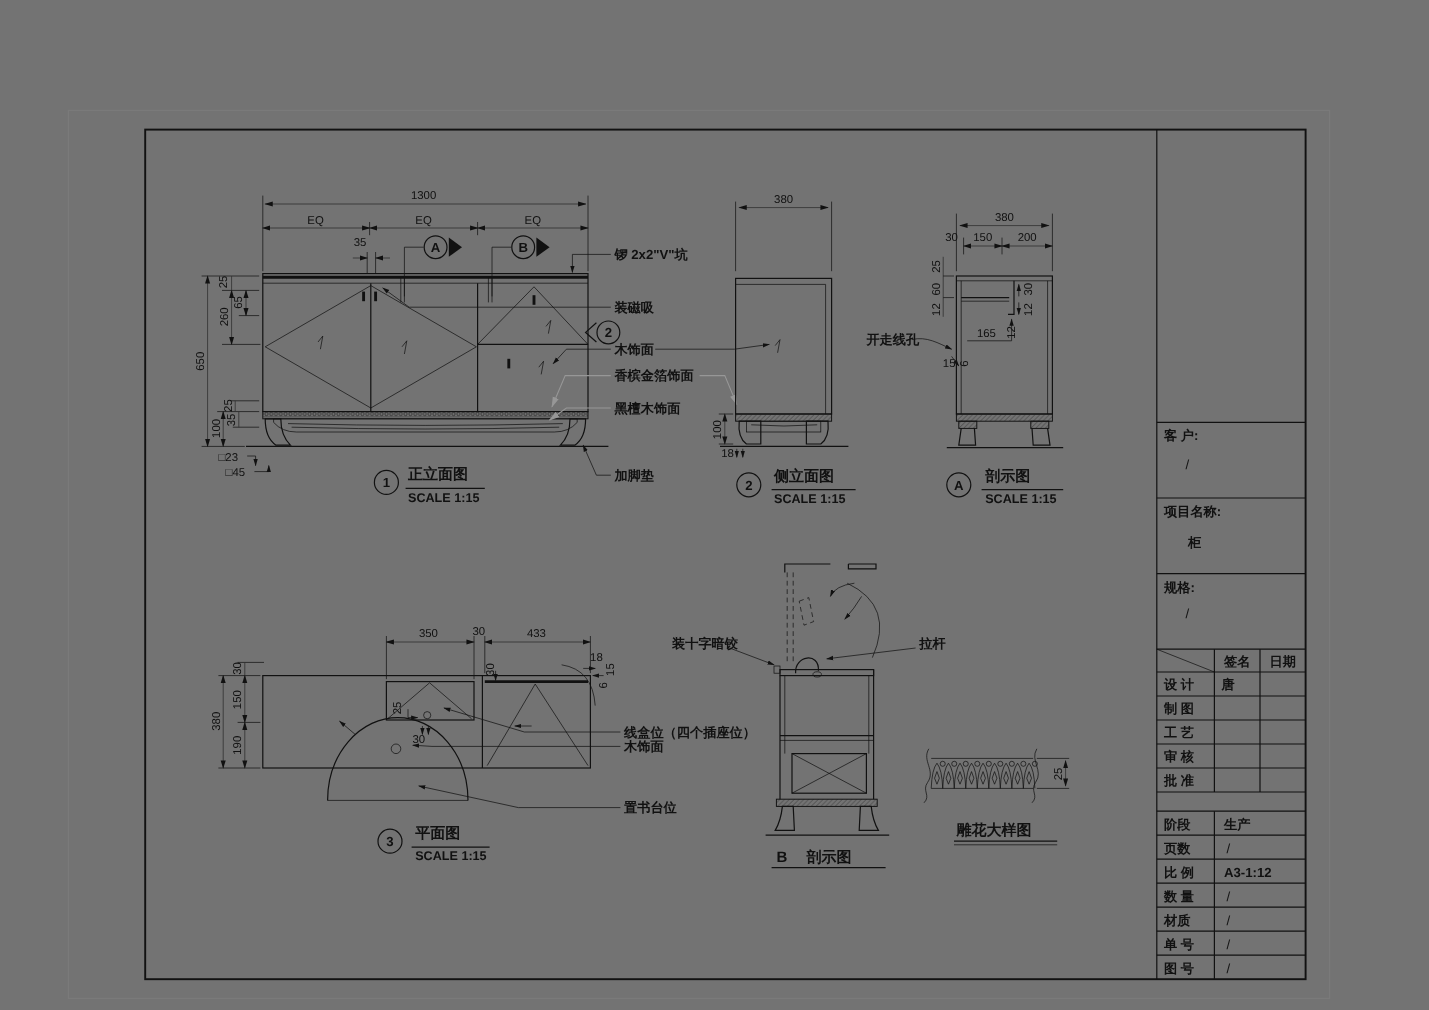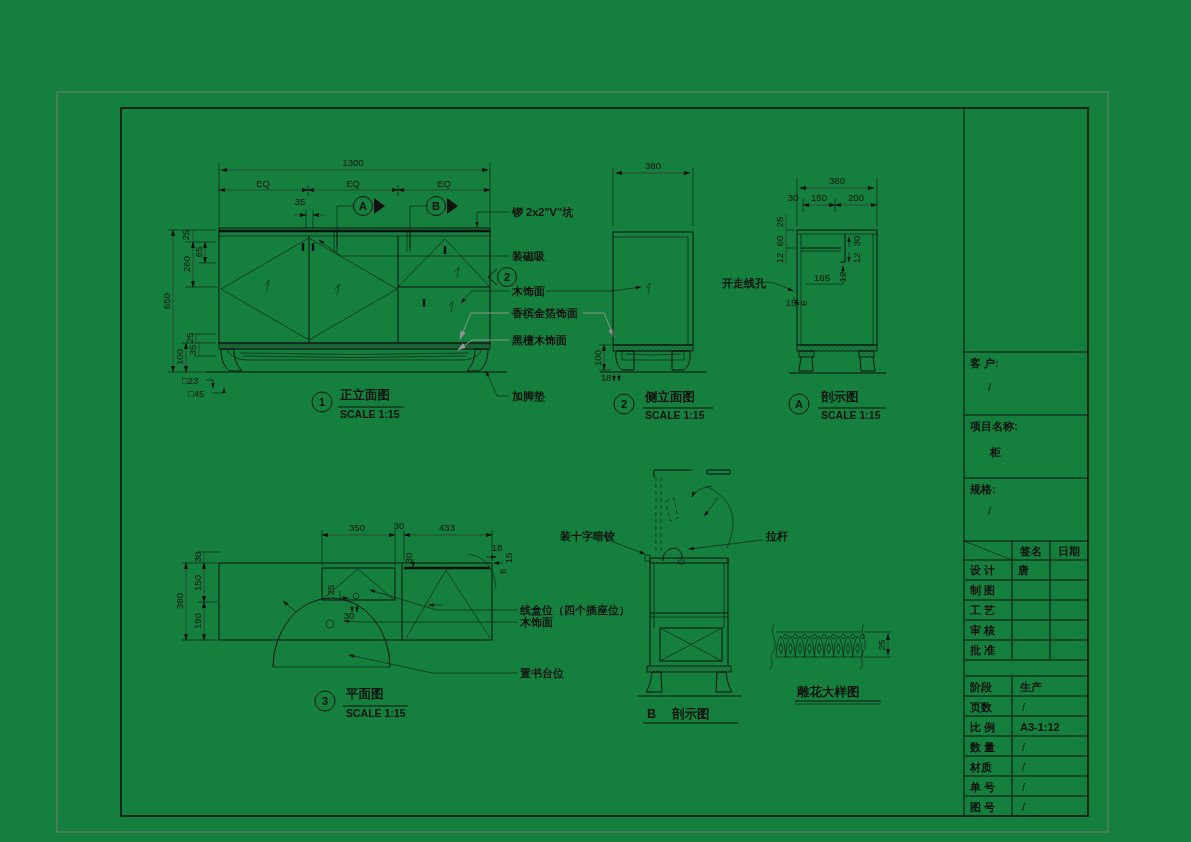--- a/index.html
+++ b/index.html
@@ -1,16 +1,16 @@
 <!DOCTYPE html>
 <html><head>
 <meta charset="utf-8">
 <style>
   html,body{margin:0;padding:0;background:#fff}
-  .sheet{position:relative;width:1191px;height:842px;background:#15803d;overflow:hidden}
+  .sheet{position:relative;width:1191px;height:842px;background:#737373;overflow:hidden}
   svg text{font-family:"Liberation Sans","DejaVu Sans",sans-serif}
   .d{font-size:9.5px;fill:#111;text-anchor:middle}
   .dl{font-size:9.5px;fill:#111;text-anchor:start}
   .c{font-size:11px;font-weight:bold;fill:#111;text-anchor:start}
   .tt{font-size:12.5px;font-weight:bold;fill:#111;text-anchor:start}
   .ts{font-size:10.5px;font-weight:bold;fill:#111;text-anchor:start}
   .mk{font-size:11px;font-weight:bold;fill:#111;text-anchor:middle}
   .tbl{font-size:11px;font-weight:bold;fill:#111;text-anchor:start}
   .tbv{font-size:11px;fill:#111;text-anchor:start}
   .tbc{font-size:11px;font-weight:bold;fill:#111;text-anchor:middle}

